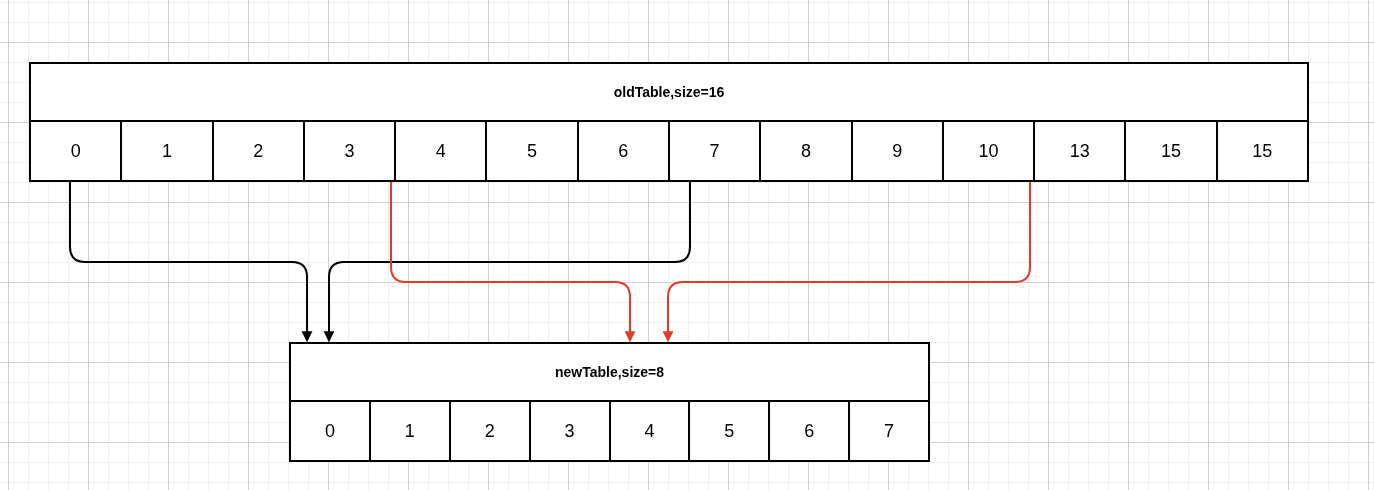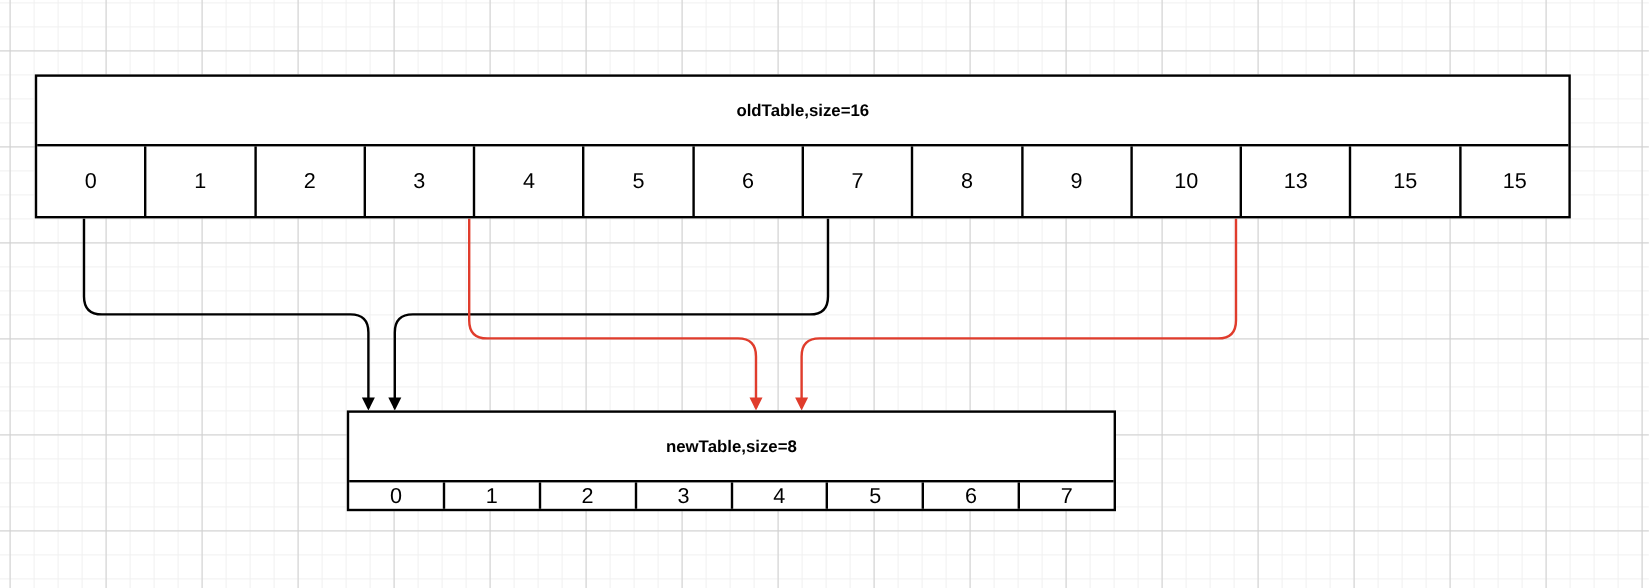--- a/index.html
+++ b/index.html
@@ -53,21 +53,21 @@
     border-right: 2px solid #000000;
     display: flex;
     align-items: center;
     justify-content: center;
     font-size: 18px;
     color: #000000;
   }
   .cell:last-child { border-right: none; }
 
   #old-table { left: 29px; top: 62px; width: 1280px; height: 120px; }
-  #new-table { left: 289px; top: 342px; width: 641px; height: 84px; }
+  #new-table { left: 289px; top: 342px; width: 641px; height: 120px; }
 
   #arrow-layer {
     position: absolute;
     left: 0; top: 0;
     width: 1374px;
     height: 490px;
     pointer-events: none;
   }
 </style>
 </head>

